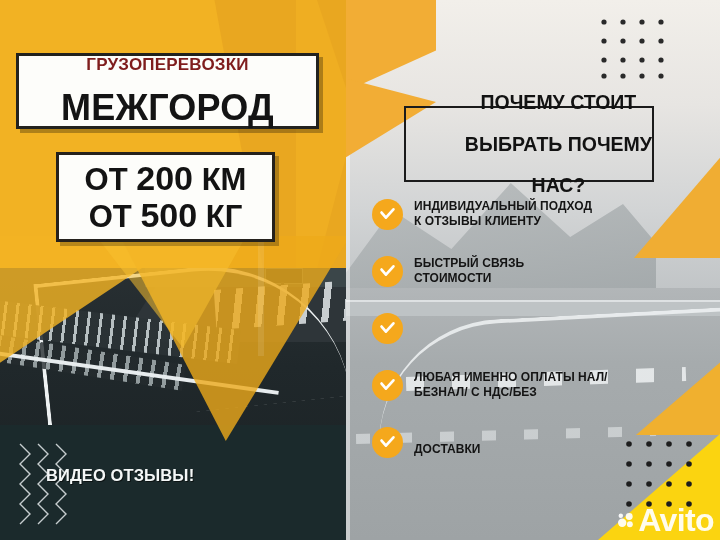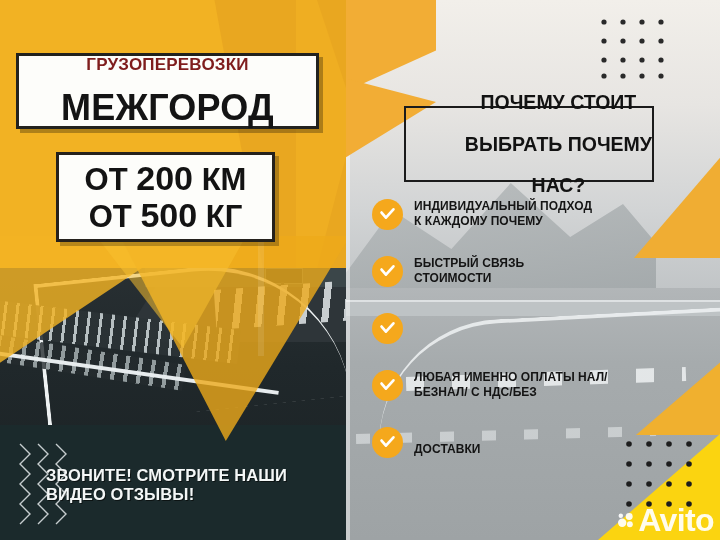--- a/index.html
+++ b/index.html
@@ -321,21 +321,20 @@
       <div class="l1">ГРУЗОПЕРЕВОЗКИ</div>
       <div class="l2">МЕЖГОРОД</div>
     </div>
 
     <div class="box-kmkg">
       <div><span>ОТ </span><b>200</b><span> КМ</span></div>
       <div><span>ОТ </span><b>500</b><span> КГ</span></div>
     </div>
 
     <div class="cta">
-      <div>ЗВОНИТЕ! СМОТРИТЕ НАШИ</div>
       <div>ВИДЕО ОТЗЫВЫ!</div>
     </div>
   </div>
 
   <div class="right-panel">
     <div class="r-sky"></div>
     <div class="r-mount"></div>
     <div class="r-road"></div>
     <div class="r-bridge"></div>
     <div class="r-curve"></div>
@@ -402,21 +401,21 @@
 
   <div class="bullets">
     <div class="bullet">
       <span class="chk">
         <svg width="19" height="19" viewBox="0 0 24 24">
             <path d="M4.5 9.5 L10 16 L19.5 5.5" fill="none" stroke="#ffffff" stroke-width="3.4" stroke-linecap="round" stroke-linejoin="round"></path>
           </svg>
       </span>
       <span class="btext">
         <span>ИНДИВИДУАЛЬНЫЙ ПОДХОД</span><br>
-        <span>К  КАЖДОМУ ПОЧЕМУ</span>
+        <span>К  ОТЗЫВЫ КЛИЕНТУ</span>
       </span>
     </div>
     <div class="bullet">
       <span class="chk">
         <svg width="19" height="19" viewBox="0 0 24 24">
             <path d="M4.5 9.5 L10 16 L19.5 5.5" fill="none" stroke="#ffffff" stroke-width="3.4" stroke-linecap="round" stroke-linejoin="round"></path>
           </svg>
       </span>
       <span class="btext">
         <span>БЫСТРЫЙ СВЯЗЬ</span><br>

